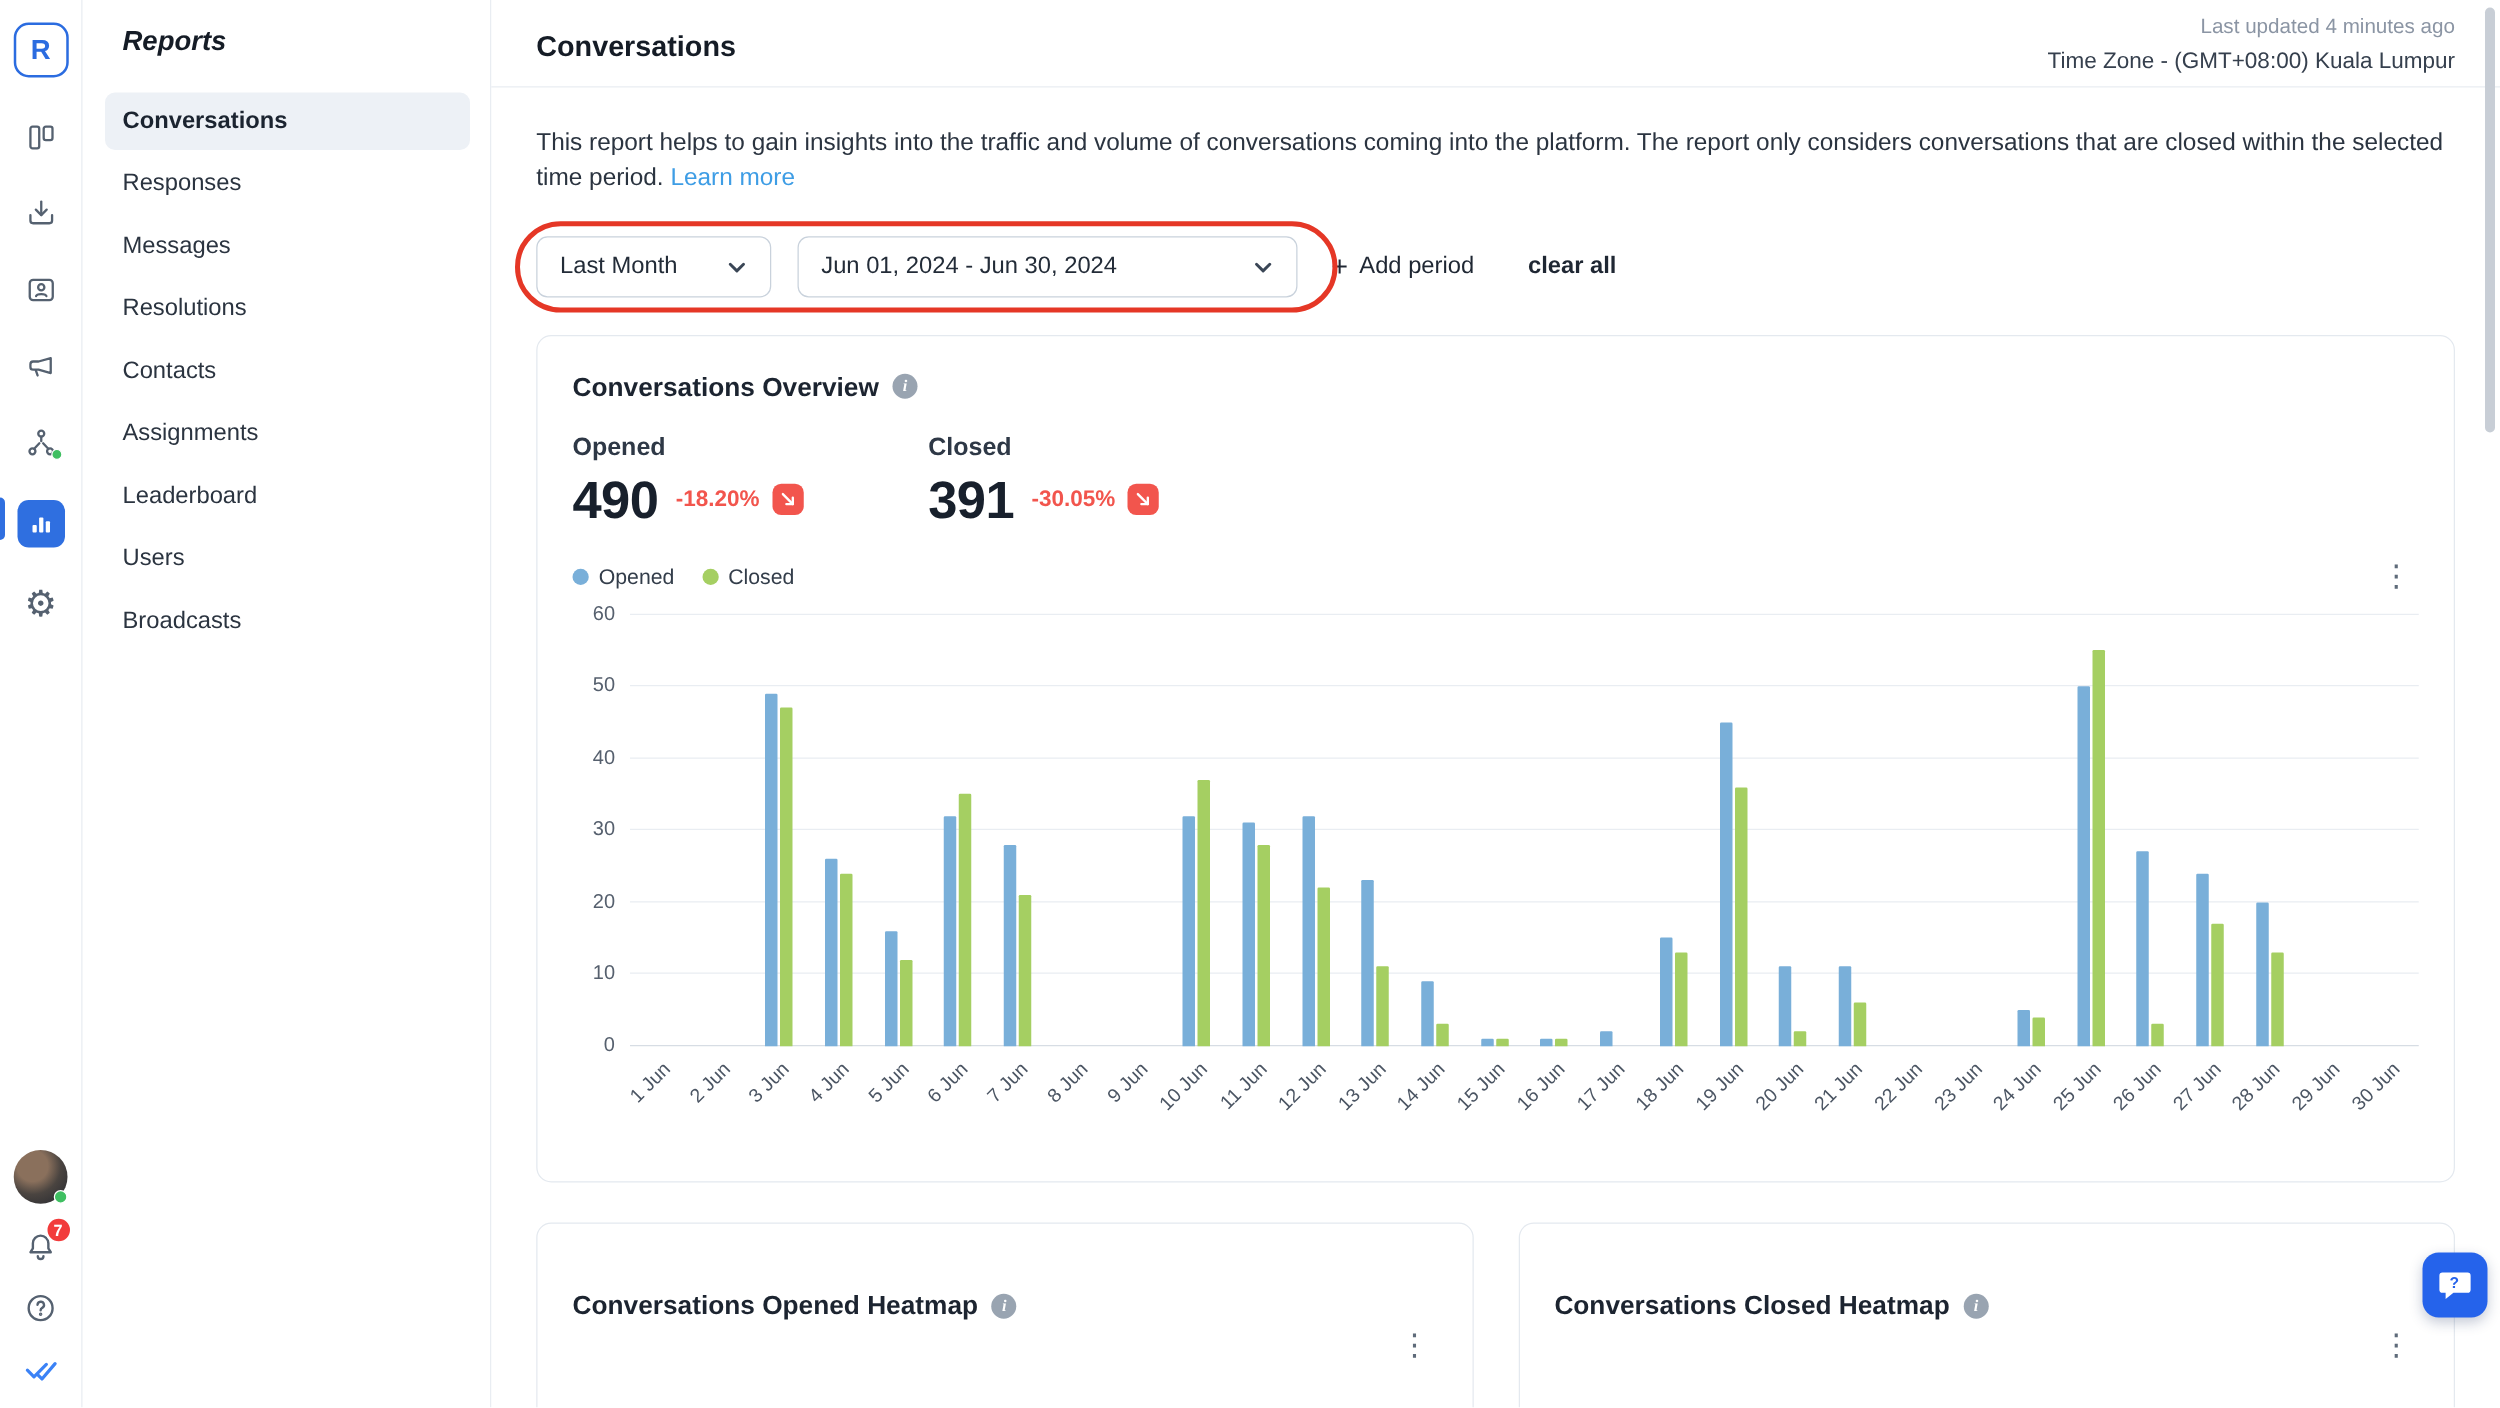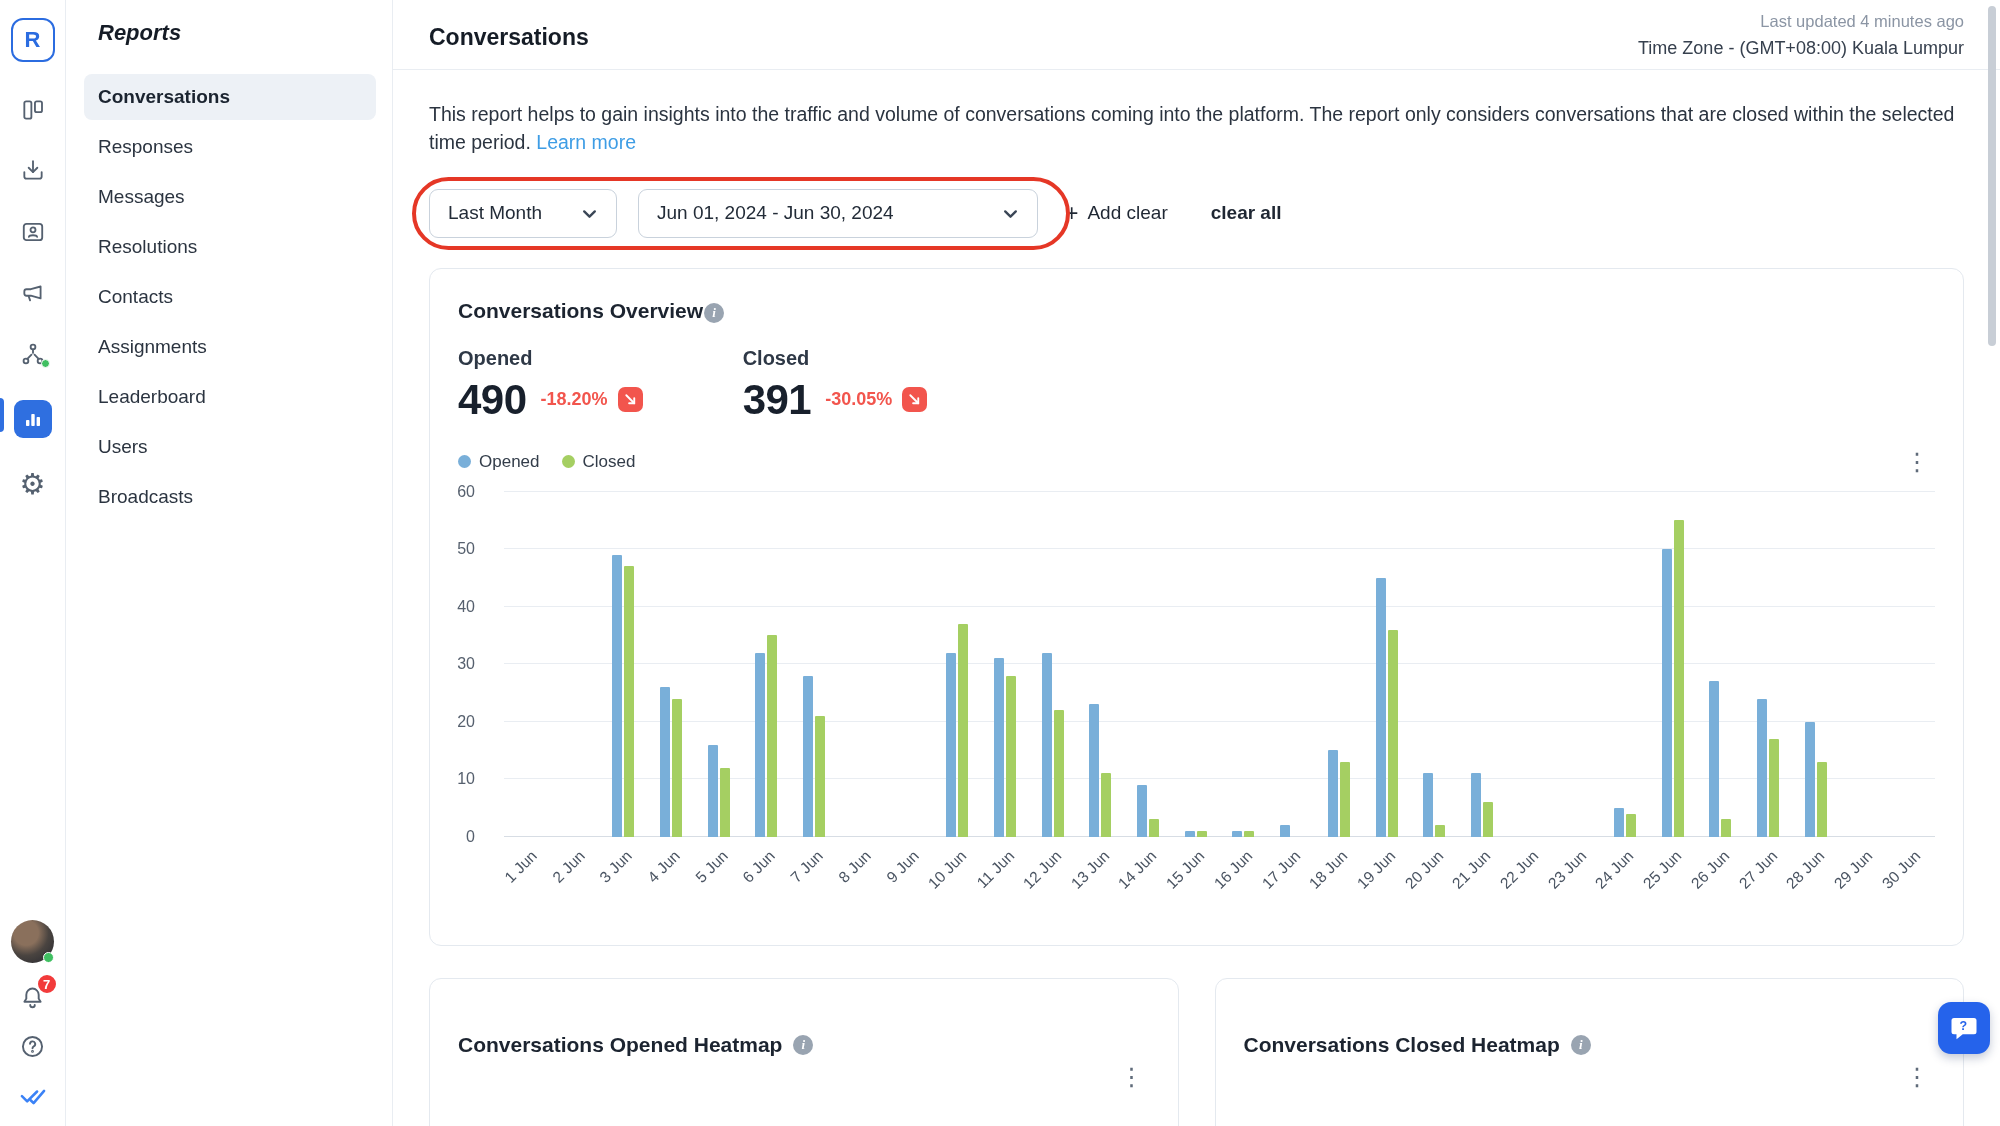--- a/index.html
+++ b/index.html
@@ -66,21 +66,21 @@
     border:4px solid #e53726; border-radius:37px; pointer-events:none; z-index:5; }
   .add-filter { display:flex; align-items:center; gap:9px; font-size:19px; color:#1f2733;
     cursor:pointer; margin-left:6px; background:none; border:none; font-family:inherit; }
   .plus-glyph { font-size:23px; line-height:1; color:#1f2733; }
   .clear-all { font-size:19px; font-weight:600; color:#1f2733; cursor:pointer; margin-left:22px;
     background:none; border:none; font-family:inherit; }
 
   
   .card { border:1px solid #e4e9ef; border-radius:12px; background:#fff; }
   .overview-card { margin-top:30px; padding:30px 28px 20px 28px; }
-  .card-title-row { display:flex; align-items:flex-end; gap:1px; }
+  .card-title-row { display:flex; align-items:flex-start; gap:11px; }
   .card-title { font-size:21px; font-weight:700; color:#1c2430; }
   .info-icon { width:20px; height:20px; border-radius:50%; background:#99a4b1; color:#fff;
     font-size:13px; font-weight:700; font-style:italic; display:flex; align-items:center;
     justify-content:center; cursor:pointer; font-family:"Liberation Serif", serif; }
   .stats-row { margin-top:24px; display:flex; gap:100px; }
   .stat-label { font-size:20px; font-weight:600; color:#2e3846; }
   .stat-line { display:flex; align-items:center; gap:10px; margin-top:6px; }
   .stat-value { font-size:42px; font-weight:700; color:#18202c; letter-spacing:-0.5px; }
   .stat-change { font-size:18px; font-weight:700; color:#f2554d; margin-left:4px; }
   .trend-badge { width:25px; height:25px; border-radius:7px; background:#f6635a;
@@ -89,21 +89,21 @@
   .legend-row { margin-top:26px; display:flex; align-items:center; gap:22px; }
   .legend-item { display:flex; align-items:center; gap:8px; font-size:17px; color:#333d4a; }
   .legend-dot { width:13px; height:13px; border-radius:50%; }
   .kebab { margin-left:auto; font-size:24px; color:#5f6b7a; cursor:pointer; line-height:1;
     padding:0 6px; user-select:none; }
 
   
   .chart { margin-top:18px; }
   .chart-body { display:flex; height:345px; }
   .chart-y { width:46px; position:relative; flex:0 0 auto; }
-  .ytick { position:absolute; right:29px; transform:translateY(50%); font-size:16px; color:#56606e; }
+  .ytick { position:absolute; right:12px; transform:translateY(50%); font-size:16px; color:#56606e; }
   .chart-plot { flex:1; position:relative; }
   .gridline { position:absolute; left:0; right:0; height:1px; background:#e9edf2; }
   .gridline.base { background:#d7dde4; }
   .chart-bars { position:absolute; inset:0; display:flex; align-items:flex-end; }
   .bar-group { flex:1; height:100%; display:flex; align-items:flex-end; justify-content:center; gap:2px; }
   .bar { width:10px; border-radius:1px 1px 0 0; }
   .chart-x { display:flex; margin-left:46px; height:88px; }
   .xlabel-cell { flex:1; position:relative; }
   .xlabel { position:absolute; right:50%; top:10px; transform:rotate(-45deg);
     transform-origin:100% 0; white-space:nowrap; font-size:15.5px; color:#4b5563; }
@@ -245,21 +245,21 @@
         <div class="dropdown range">
           <span>Jun 01, 2024 - Jun 30, 2024</span>
           <span class="chev">
               <svg width="17" height="17" viewBox="0 0 16 16">
                 <polyline points="3,6 8,11 13,6"></polyline>
               </svg>
             </span>
         </div>
         <button class="add-filter">
           <span class="plus-glyph">+</span>
-          <span>Add clear</span>
+          <span>Add period</span>
         </button>
         <button class="clear-all">clear all</button>
       </div>
 
       <section class="card overview-card">
         <div class="card-title-row">
           <span class="card-title">Conversations Overview</span>
           <span class="info-icon">i</span>
         </div>
 

